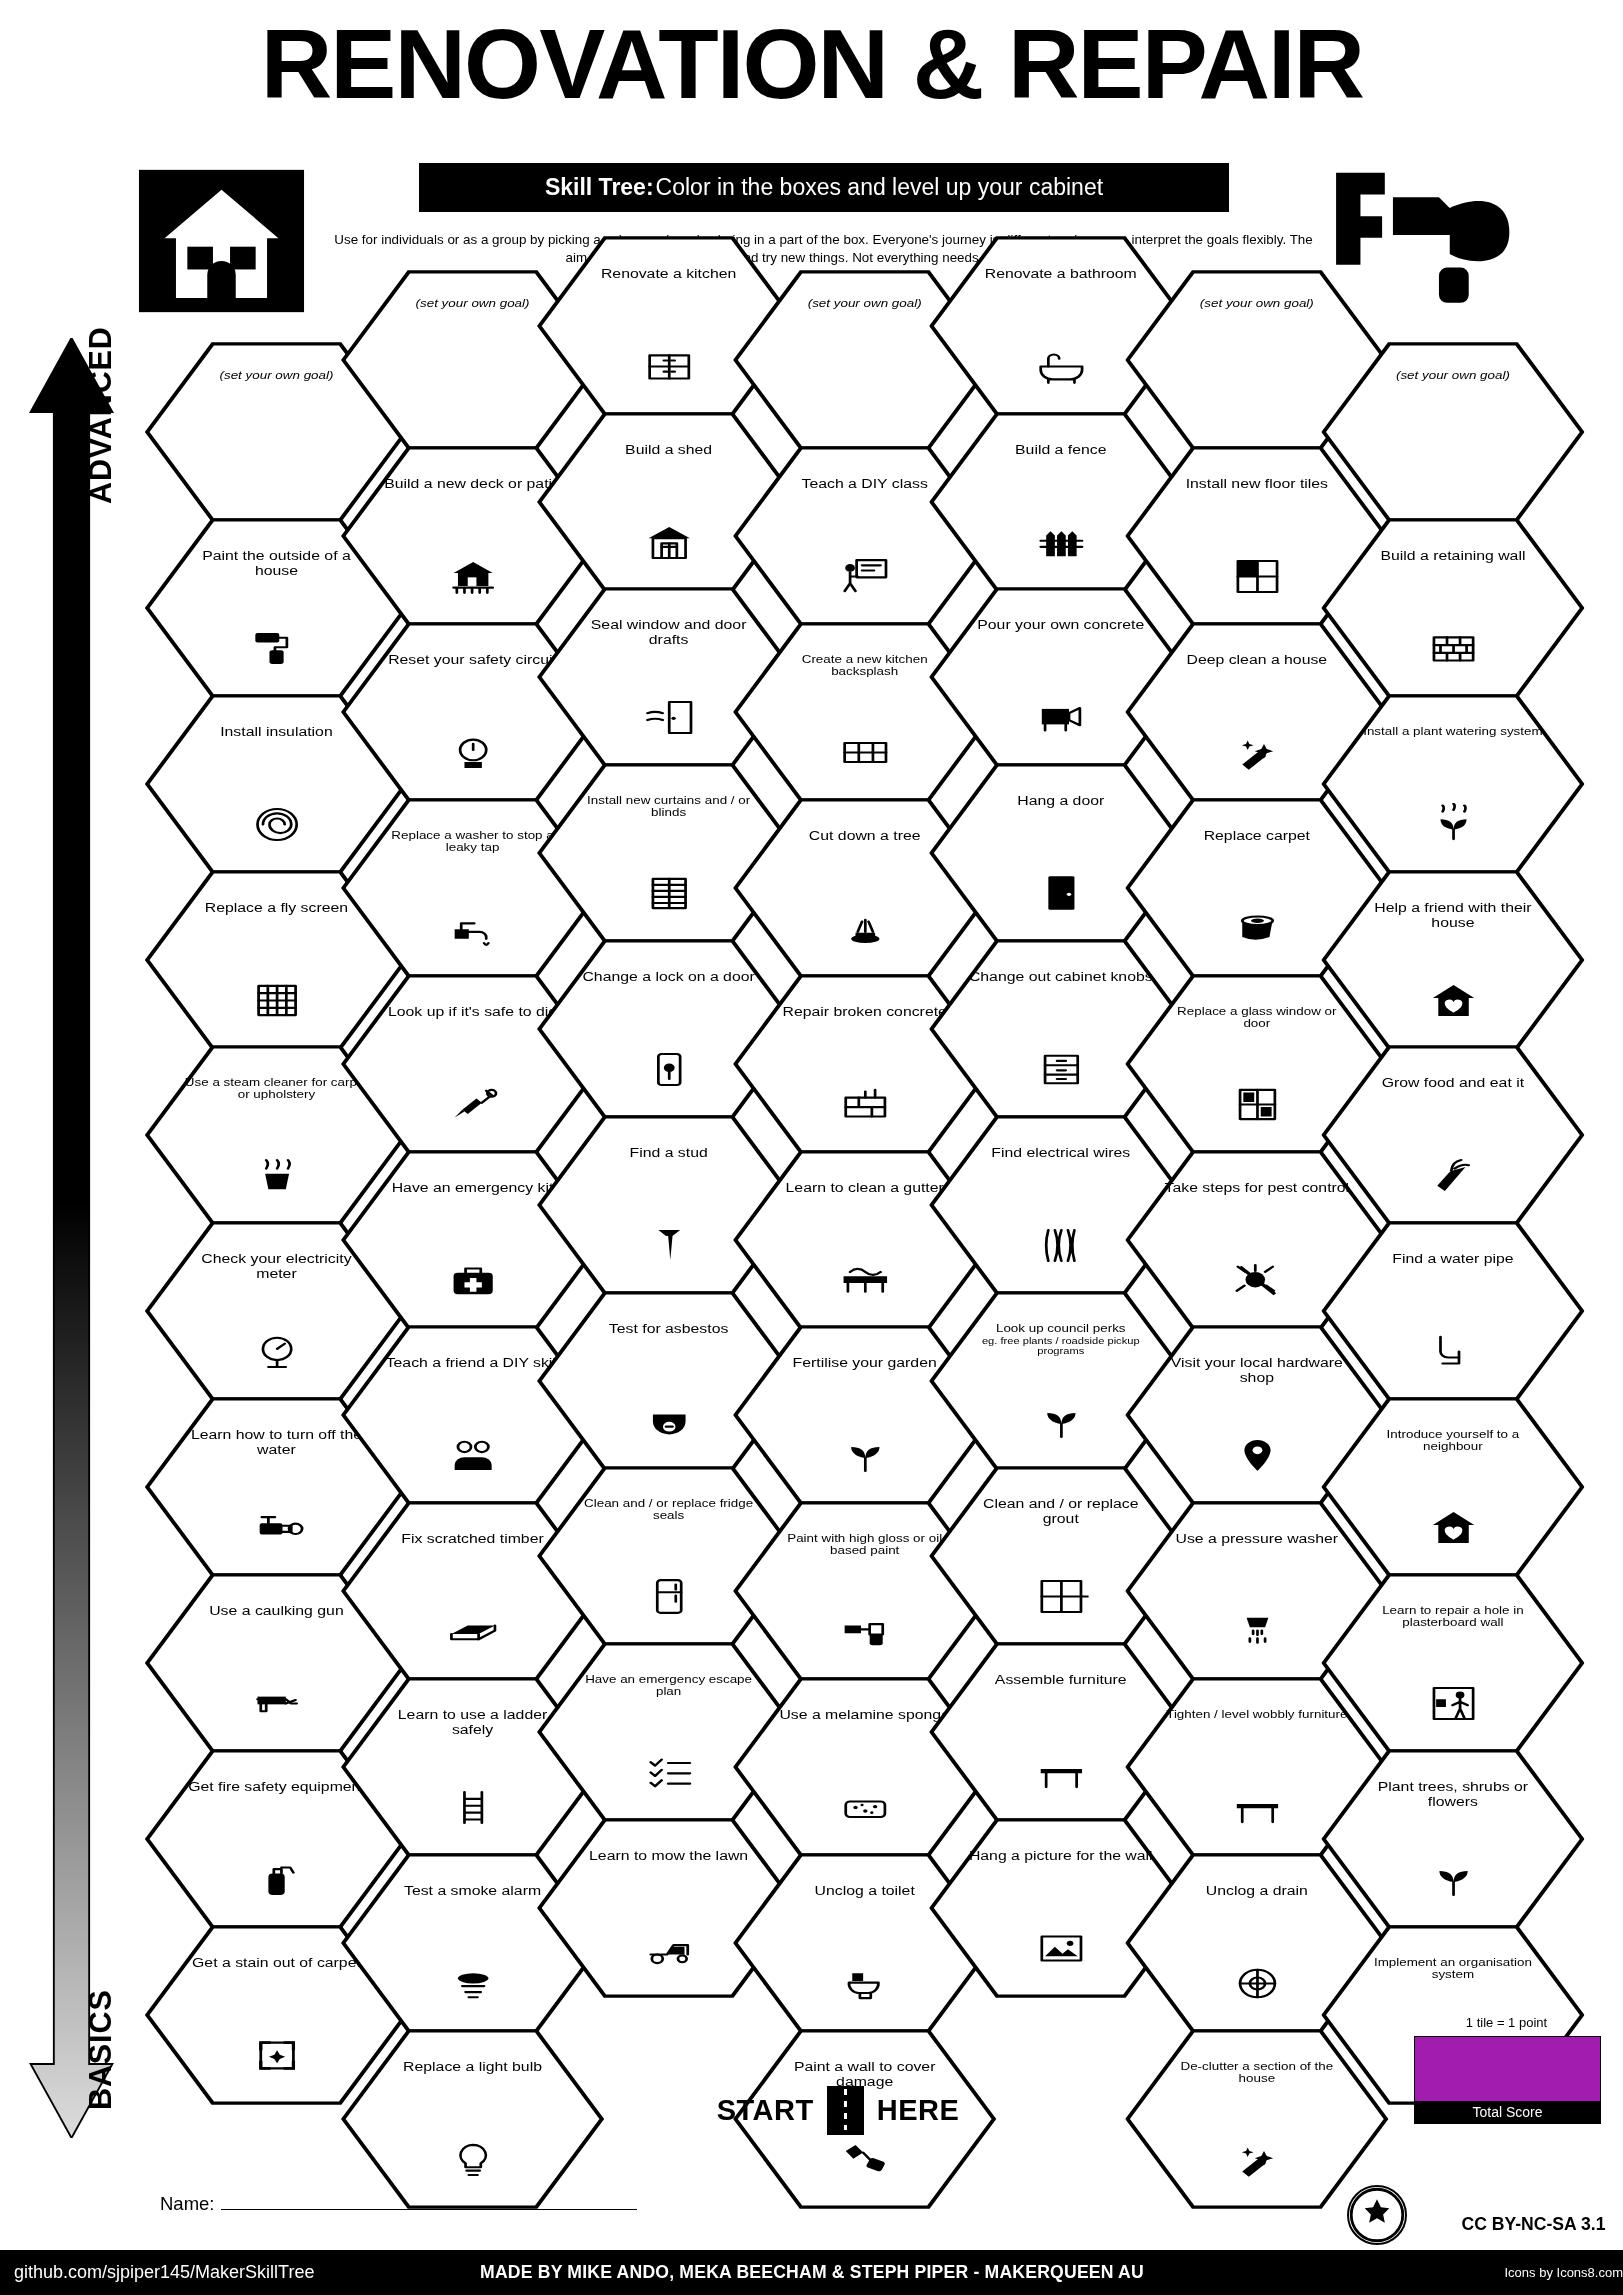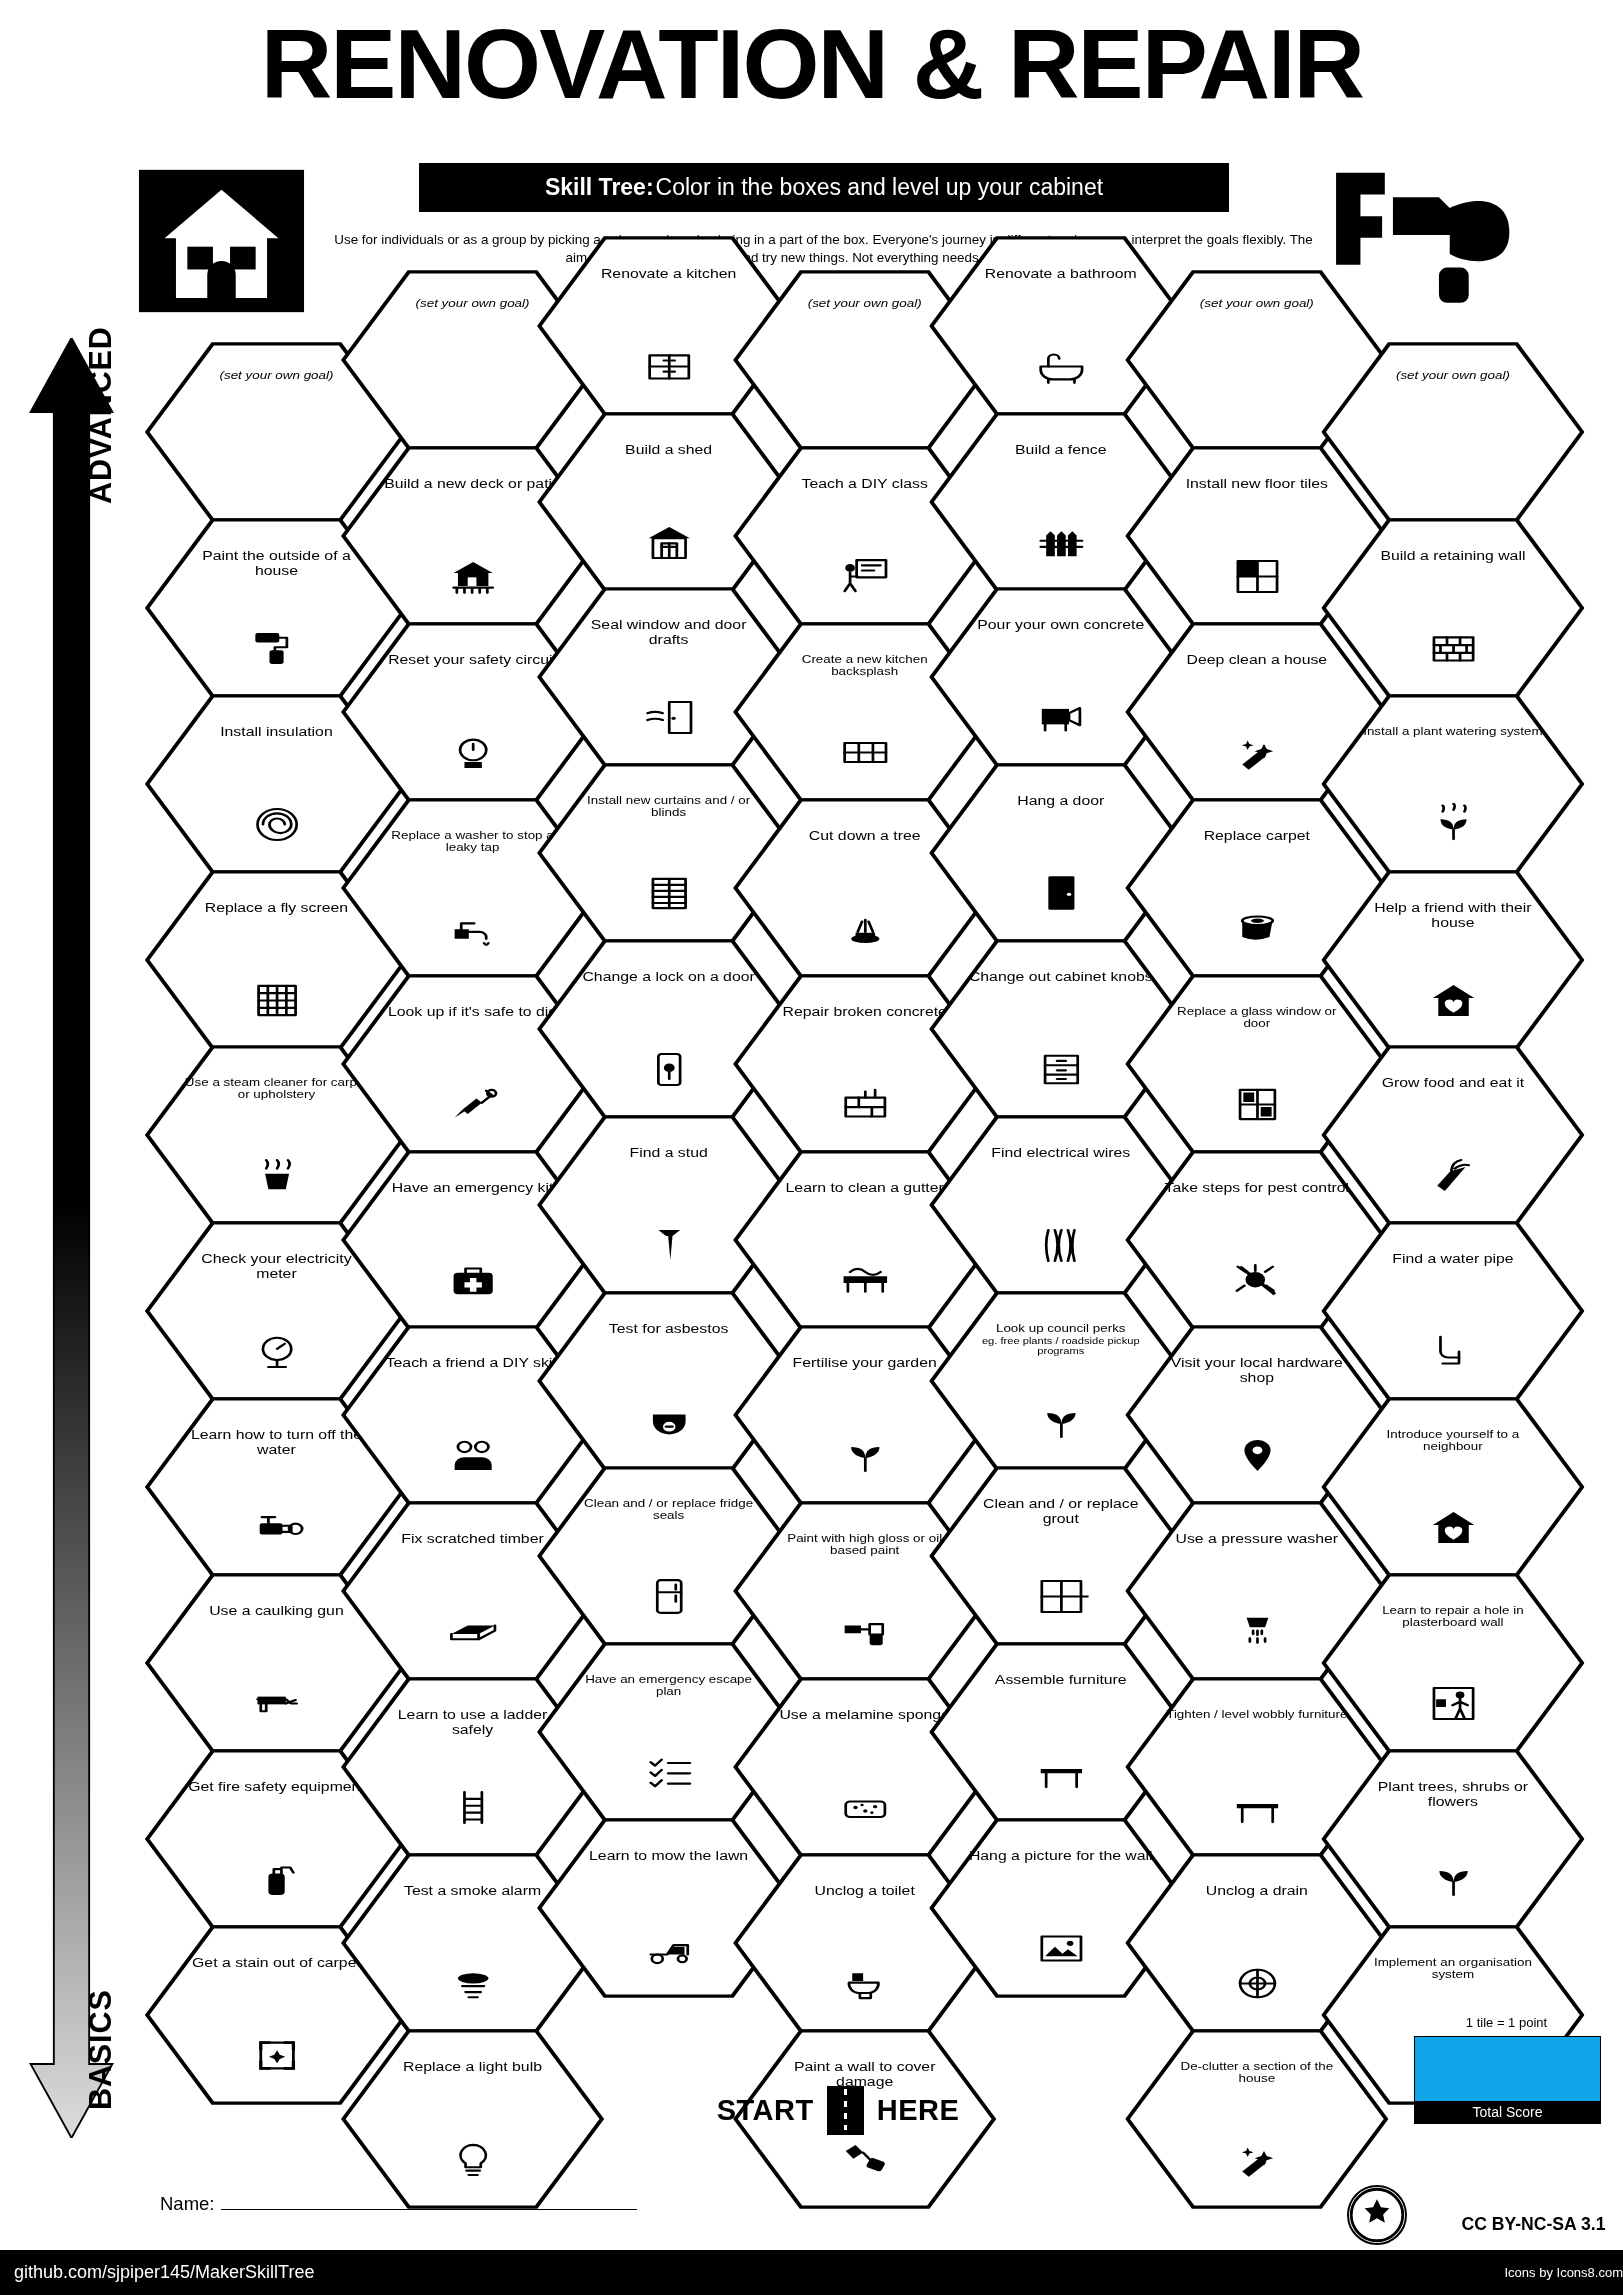--- a/index.html
+++ b/index.html
@@ -59,21 +59,21 @@
     display:flex;align-items:center;justify-content:center;gap:13px;
     font-size:29px;font-weight:bold;letter-spacing:0.5px;
   }
   .road{width:37px;height:49px;background:#000;position:relative;}
   .road::after{
     content:"";position:absolute;left:17px;top:3.7px;width:2.8px;height:41px;
     background:repeating-linear-gradient(#fff 0 6.5px,#000 6.5px 12px);
   }
   .score-box{
     position:absolute;left:1414px;top:2036px;width:185px;height:86px;
-    border:1.9px solid #000;background:#0ea5e9;
+    border:1.9px solid #000;background:#a21caf;
   }
   .score-box .sb-label{
     position:absolute;left:0;right:0;bottom:0;height:22px;background:#000;color:#fff;
     display:flex;align-items:center;justify-content:center;font-size:14px;
   }
   .tile-point{
     position:absolute;left:1414px;top:2015px;width:185px;text-align:center;font-size:13px;
   }
   .name-line{
     position:absolute;left:160px;top:2193px;font-size:18.5px;
@@ -922,15 +922,16 @@
 </div>
 
 <svg class="cc-badge" viewBox="0 0 100 100">
   <circle cx="50" cy="50" r="46" fill="#fff" stroke="#000" stroke-width="5"></circle>
   <path d="M50 22 l7 14 15 2 -11 11 3 15 -14 -8 -14 8 3 -15 -11 -11 15 -2z" fill="#000"></path>
 </svg>
 <div class="cc">CC BY-NC-SA 3.1</div>
 
 <div class="footer-bar">
   <span class="left">github.com/sjpiper145/MakerSkillTree</span>
+  <span class="center">MADE BY MIKE ANDO, MEKA BEECHAM &amp; STEPH PIPER  -  MAKERQUEEN AU</span>
   <span class="right">Icons by Icons8.com</span>
 </div>
 
 
 </body></html>

